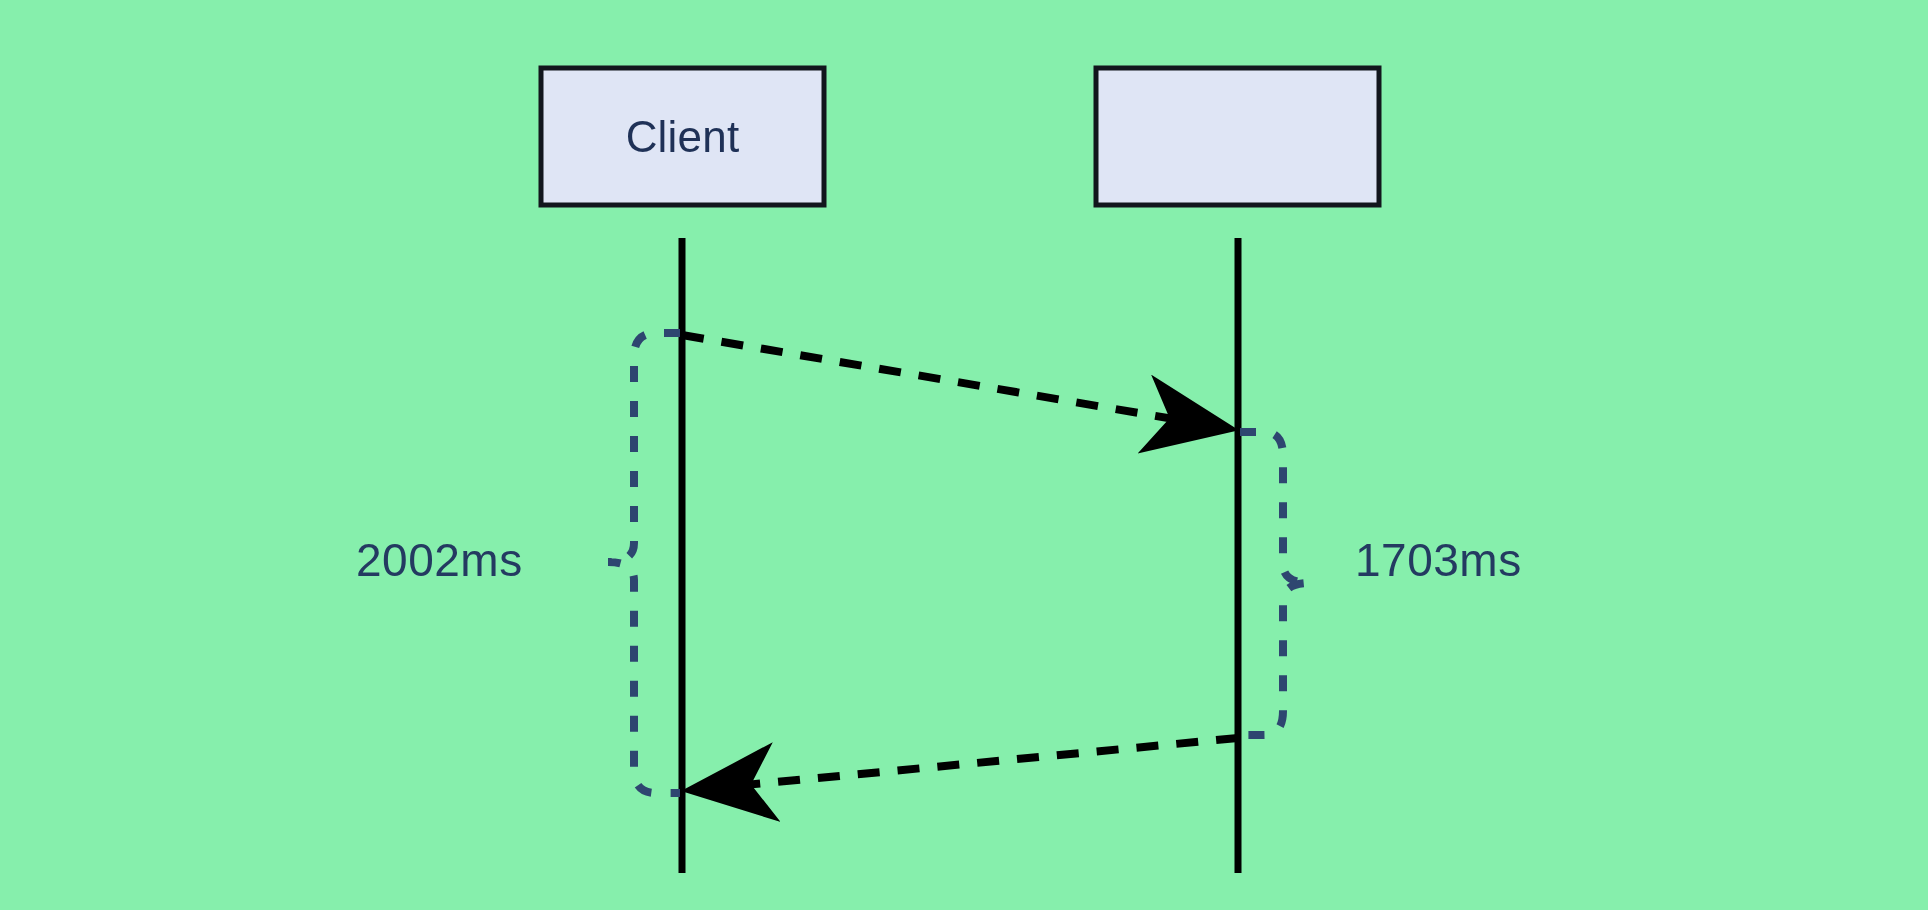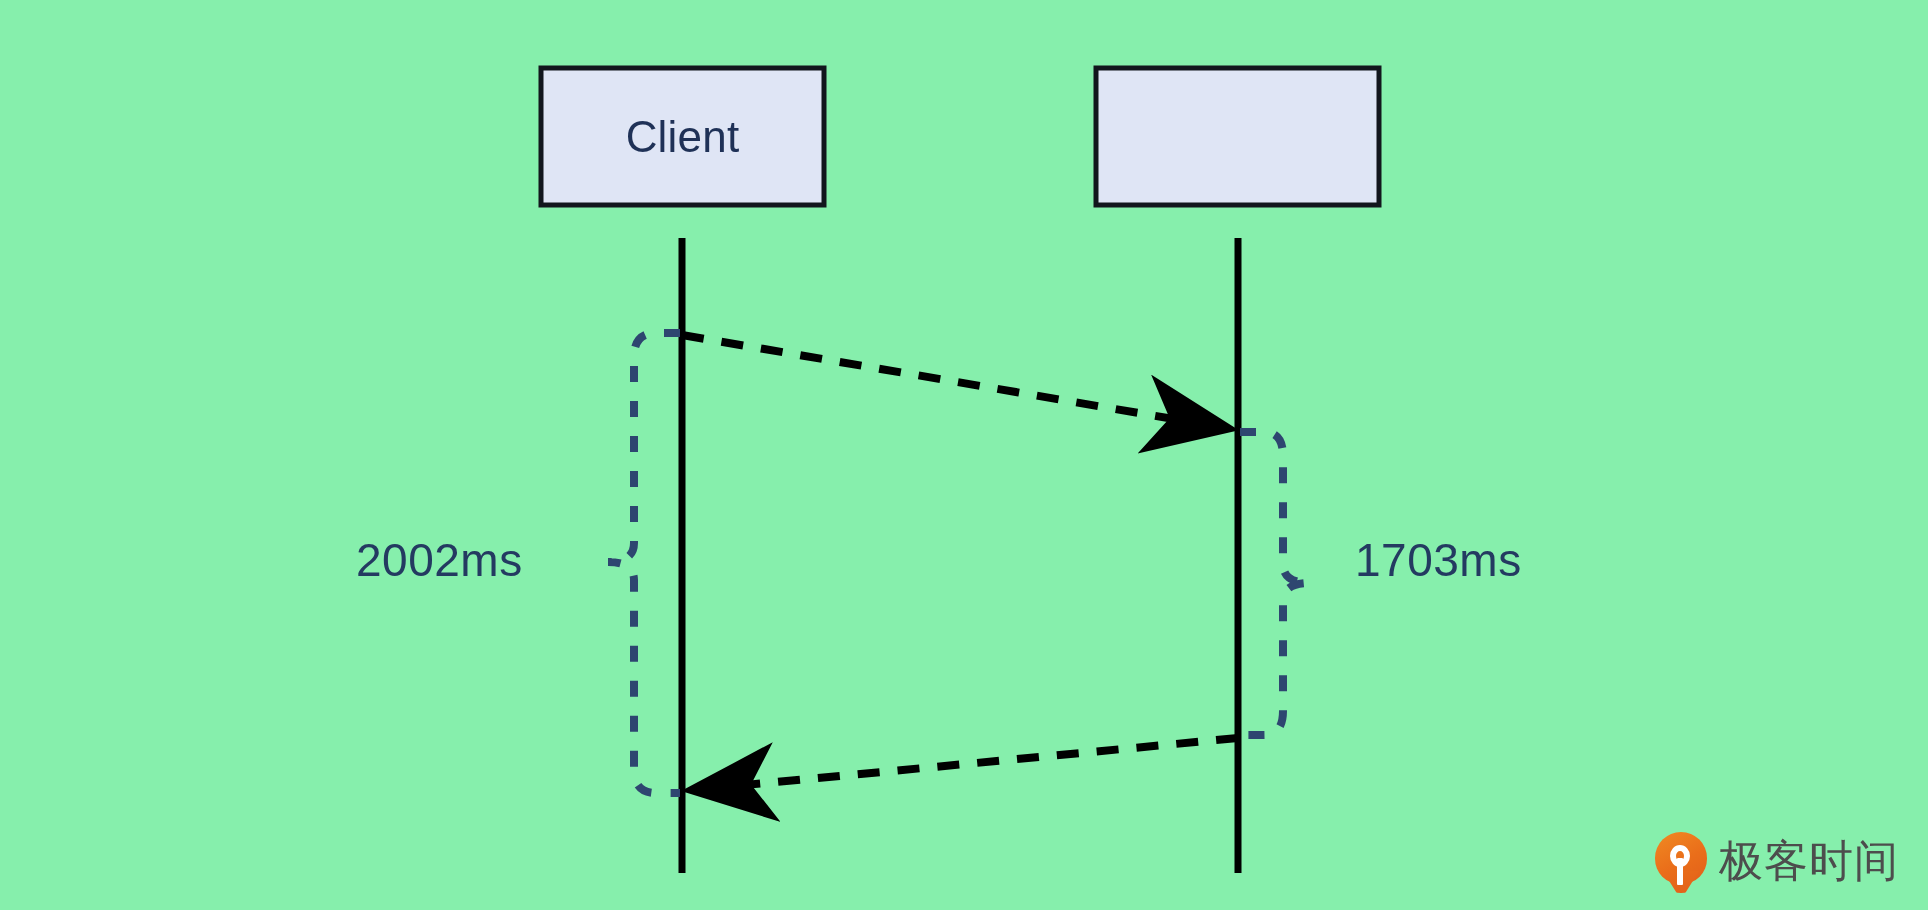--- a/index.html
+++ b/index.html
@@ -142,22 +142,14 @@
     <path id="brace-server" d="M 1240 432 L 1264 432 Q 1283 432 1283 456 L 1283 564 Q 1283 583 1310 583 Q 1283 583 1283 601 L 1283 711 Q 1283 735 1264 735 L 1240 735" fill="none" stroke="#2e4670" stroke-width="8" stroke-dasharray="16 19" stroke-linecap="butt"></path>
   </svg>
 
   <div class="participant-label" style="left:541px; top:68px; width:283px; height:137px;">Client</div>
 
 
   <div class="duration-label" style="left: 356px; top: 533px; color: rgb(36, 58, 97);">2002ms</div>
 
   <div class="duration-label" style="left: 1355px; top: 533px; color: rgb(36, 58, 97);">1703ms</div>
 
-  <div id="watermark">
-    <div id="watermark-mark">
-      <div class="drop"></div>
-      <div class="ring"></div>
-      <div class="stem"></div>
-    </div>
-    <div id="watermark-text">极客时间</div>
-  </div>
 
 </div>
 
 </body></html>

